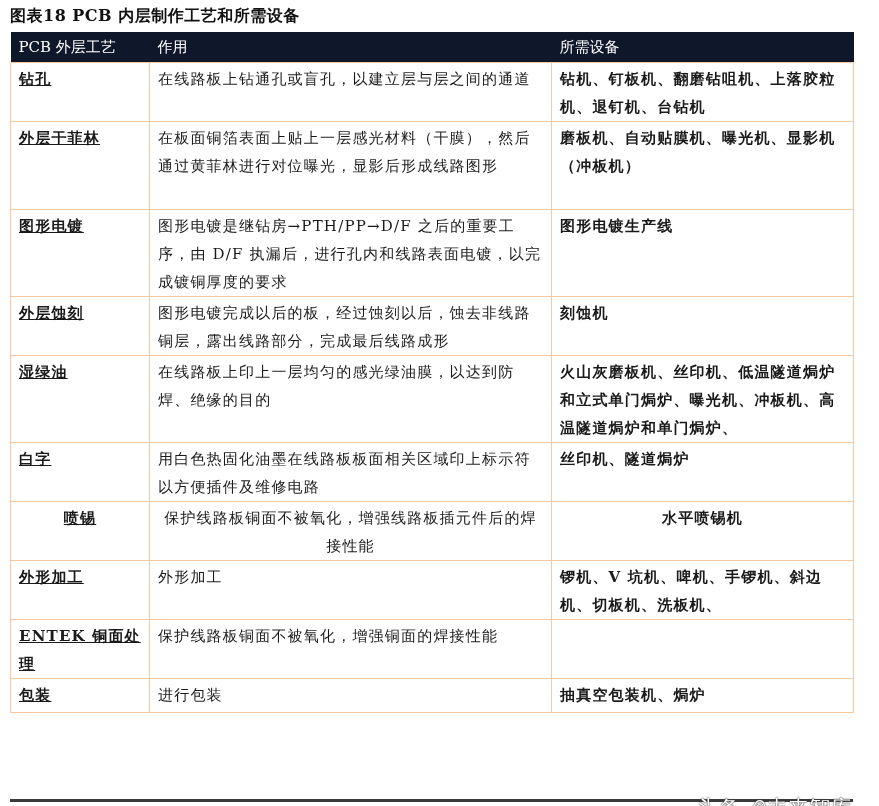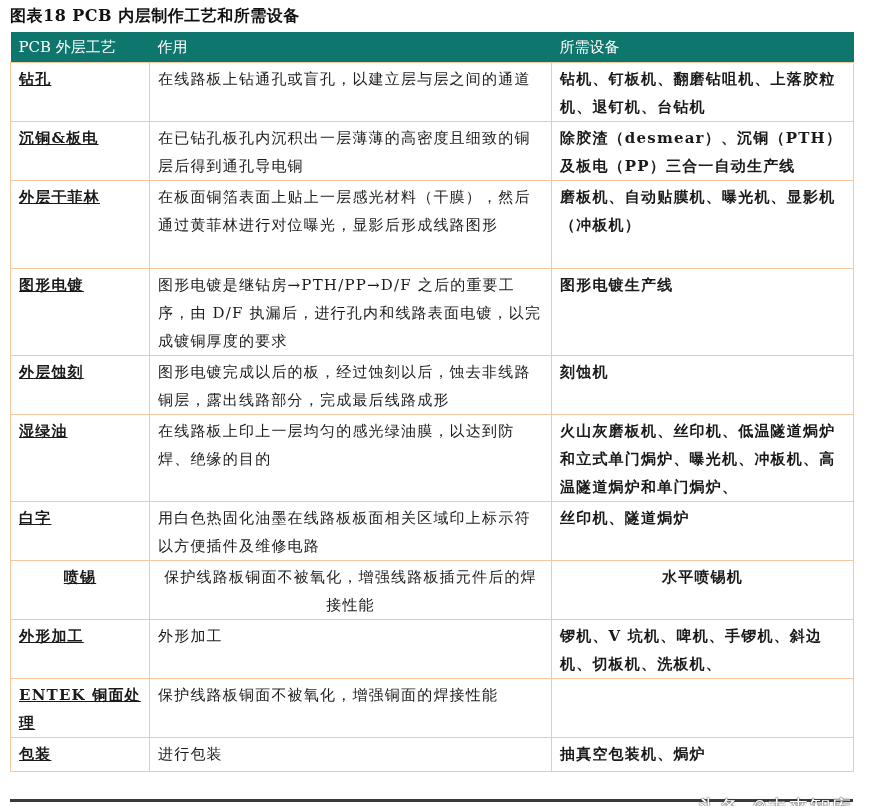--- a/index.html
+++ b/index.html
@@ -30,21 +30,21 @@
       left: 10px;
       top: 32px;
       width: 843px;
       border-collapse: collapse;
       table-layout: fixed;
     }
     .table col.c1 { width: 139px; }
     .table col.c2 { width: 402px; }
     .table col.c3 { width: 302px; }
     .table th {
-      background: #0f766e;
+      background: #0f172a;
       color: #ffffff;
       font-weight: normal;
       text-align: left;
       font-size: 15px;
       height: 30px;
       padding: 0 0 0 8px;
       border: none;
       vertical-align: middle;
       white-space: nowrap;
     }
@@ -110,31 +110,20 @@
         <td class="proc">
           <div class="inner">钻孔</div>
         </td>
         <td class="func">
           <div class="inner">在线路板上钻通孔或盲孔，以建立层与层之间的通道</div>
         </td>
         <td class="equip">
           <div class="inner">钻机、钉板机、翻磨钻咀机、上落胶粒机、退钉机、台钻机</div>
         </td>
       </tr>
-      <tr style="height: 56px;">
-        <td class="proc">
-          <div class="inner">沉铜&amp;板电</div>
-        </td>
-        <td class="func">
-          <div class="inner">在已钻孔板孔内沉积出一层薄薄的高密度且细致的铜层后得到通孔导电铜</div>
-        </td>
-        <td class="equip">
-          <div class="inner">除胶渣（desmear）、沉铜（PTH）及板电（PP）三合一自动生产线</div>
-        </td>
-      </tr>
       <tr style="height: 88px;">
         <td class="proc">
           <div class="inner">外层干菲林</div>
         </td>
         <td class="func">
           <div class="inner">在板面铜箔表面上贴上一层感光材料（干膜），然后通过黄菲林进行对位曝光，显影后形成线路图形</div>
         </td>
         <td class="equip">
           <div class="inner">磨板机、自动贴膜机、曝光机、显影机（冲板机）</div>
         </td>

